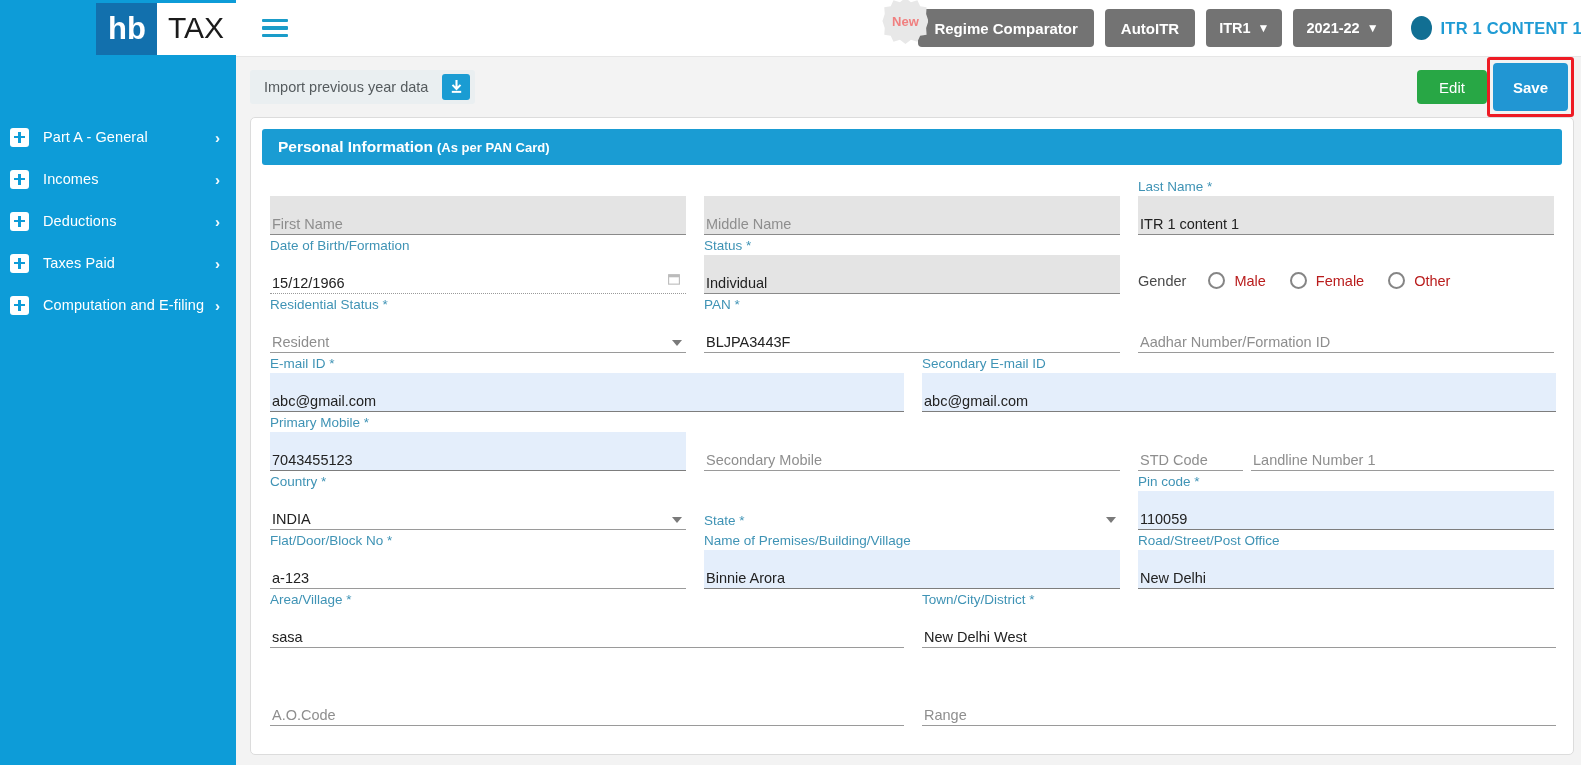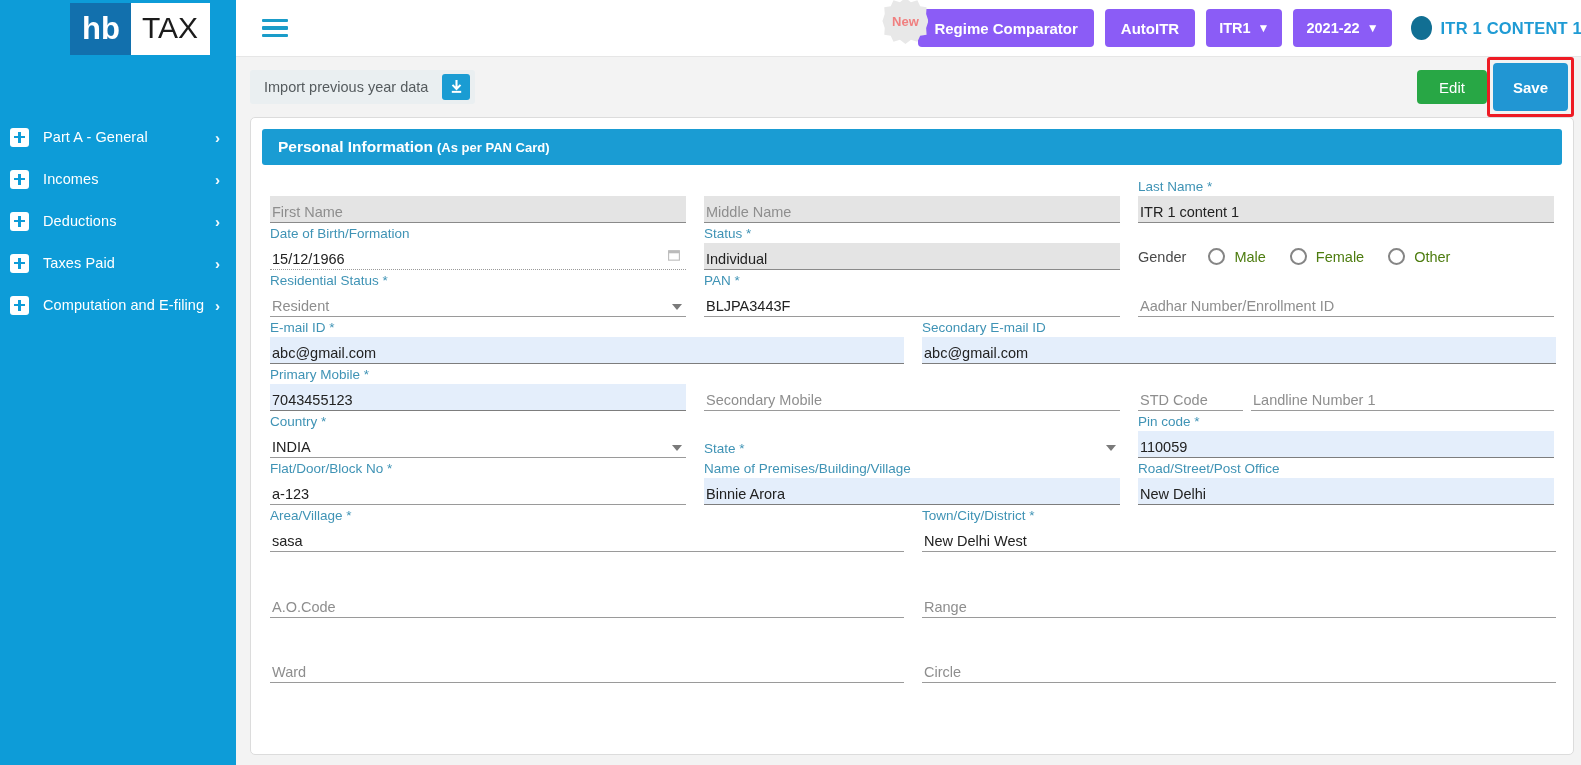--- a/index.html
+++ b/index.html
@@ -11,21 +11,21 @@
   }
   .app { display: flex; width: 1581px; height: 765px; }
 
   
   .sidebar {
     width: 236px; min-width: 236px; height: 765px;
     background: #0d9cd8;
     display: flex; flex-direction: column;
     position: relative;
   }
-  .logo-wrap { height: 58px; display: flex; align-items: center; justify-content: center; padding-left: 44px; }
+  .logo-wrap { height: 58px; display: flex; align-items: center; justify-content: flex-end; padding-left: 44px; }
   .logo {
     display: flex; align-items: stretch; height: 52px;
     box-shadow: 0 0 0 0 transparent;
   }
   .logo-hb {
     background: #1270ad; color: #ffffff;
     font-size: 31px; font-weight: 700; letter-spacing: 0px;
     padding: 2px 11px 4px 12px; display: flex; align-items: center;
     line-height: 1;
   }
@@ -74,21 +74,21 @@
   .hamburger { width: 26px; cursor: pointer; padding: 4px 0; }
   .hamburger span {
     display: block; height: 3.5px; background: #1a9cc9;
     border-radius: 1px; margin: 4px 0;
   }
   .topbar-right {
     margin-left: auto; display: flex; align-items: center; gap: 11px;
     padding-right: 2px;
   }
   .nav-btn {
-    background: #8b5cf6; color: #ffffff;
+    background: #737373; color: #ffffff;
     border: none; border-radius: 4px;
     font-family: "Liberation Sans", sans-serif;
     font-size: 15px; font-weight: 700;
     height: 38px; padding: 0 16px;
     display: flex; align-items: center; gap: 7px;
     cursor: pointer; white-space: nowrap;
   }
   .nav-btn.small { font-size: 14.5px; padding: 0 13px; }
   .caret { font-size: 12px; font-weight: 900; }
   .regime-wrap { position: relative; display: flex; align-items: flex-end; }
@@ -166,21 +166,21 @@
   
   .form { padding: 14px 6px 0 8px; }
   .row { display: flex; align-items: flex-end; margin-bottom: 3px; }
 
   .field { position: relative; padding-top: 17px; }
   .field-label {
     position: absolute; top: 0; left: 0;
     font-size: 13.5px; color: #3f93b5; white-space: nowrap; text-align: center;
   }
   .field-input {
-    height: 27px; width: 100%;
+    height: 39px; width: 100%;
     border: none; border-bottom: 1px solid #9a9a9a;
     background: transparent;
     font-family: "Liberation Sans", sans-serif;
     font-size: 14.5px; color: #222222;
     padding: 0 0 2px 2px;
     display: flex; align-items: flex-end;
   }
   .field-input.placeholder { color: #8e8e8e; }
   .field-input.grey { background: #e4e4e4; border-bottom: 1px solid #8a8a8a; }
   .field-input.bluefill { background: #e4eefb; border-bottom: 1px solid #7d7d7d; }
@@ -207,21 +207,21 @@
   .gender-group {
     display: flex; align-items: center; gap: 0px;
     height: 27px; padding-top: 17px; box-sizing: content-box;
   }
   .gender-label { font-size: 14.5px; color: #4a4a4a; margin-right: 22px; }
   .radio-item { display: flex; align-items: center; margin-right: 24px; cursor: pointer; }
   .radio-circle {
     width: 17px; height: 17px; border-radius: 50%;
     border: 2px solid #858585; margin-right: 9px;
   }
-  .radio-text { font-size: 14.5px; color: #4d7c0f; }
+  .radio-text { font-size: 14.5px; color: #b91c1c; }
 </style>
 </head>
 <body>
 
 <div class="app">
 
   <aside class="sidebar">
     <div class="logo-wrap">
       <div class="logo">
         <div class="logo-hb">hb</div>
@@ -372,21 +372,21 @@
             <div class="field c-a">
               <span class="field-label">Residential Status *</span>
               <div class="field-input placeholder">Resident</div>
               <span class="caret-down"></span>
             </div>
             <div class="field c-b">
               <span class="field-label">PAN *</span>
               <div class="field-input">BLJPA3443F</div>
             </div>
             <div class="field c-c">
-              <div class="field-input placeholder">Aadhar Number/Enrollment ID</div>
+              <div class="field-input placeholder">Aadhar Number/Formation ID</div>
             </div>
           </div>
 
           <div class="row">
             <div class="field c-wide">
               <span class="field-label">E-mail ID *</span>
               <div class="field-input bluefill">abc@gmail.com</div>
             </div>
             <div class="field c-wide2">
               <span class="field-label">Secondary E-mail ID</span>

